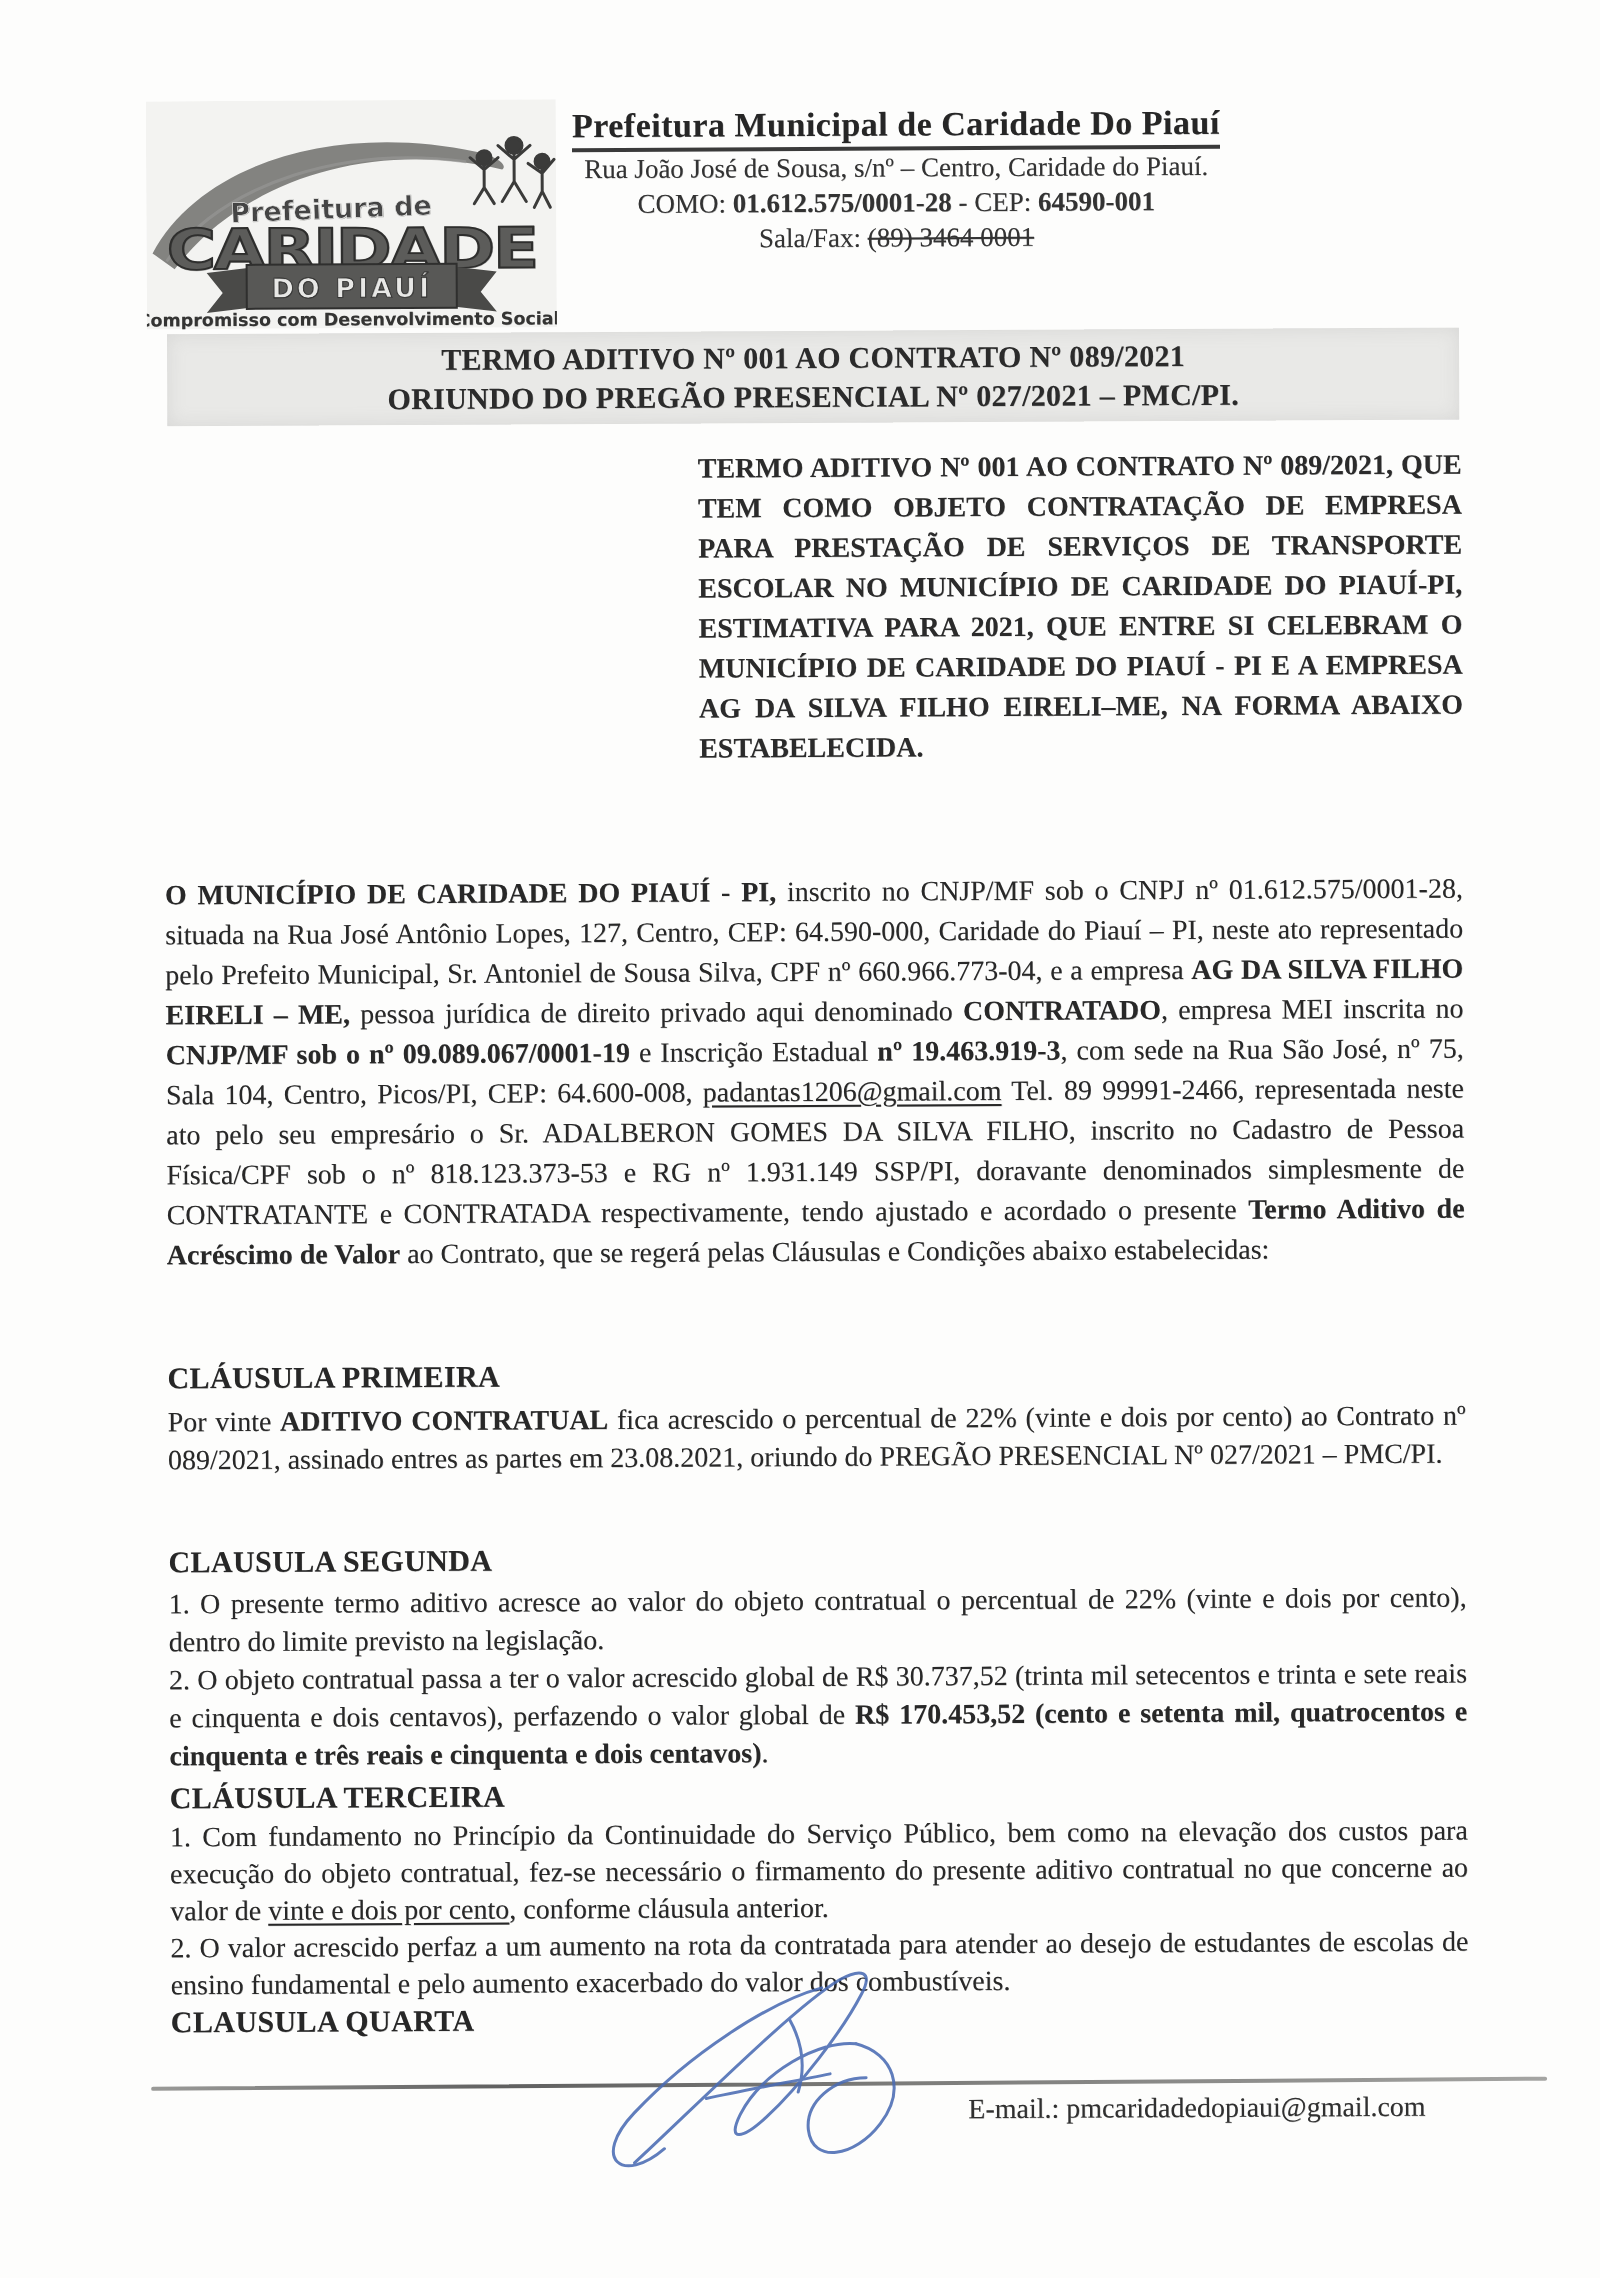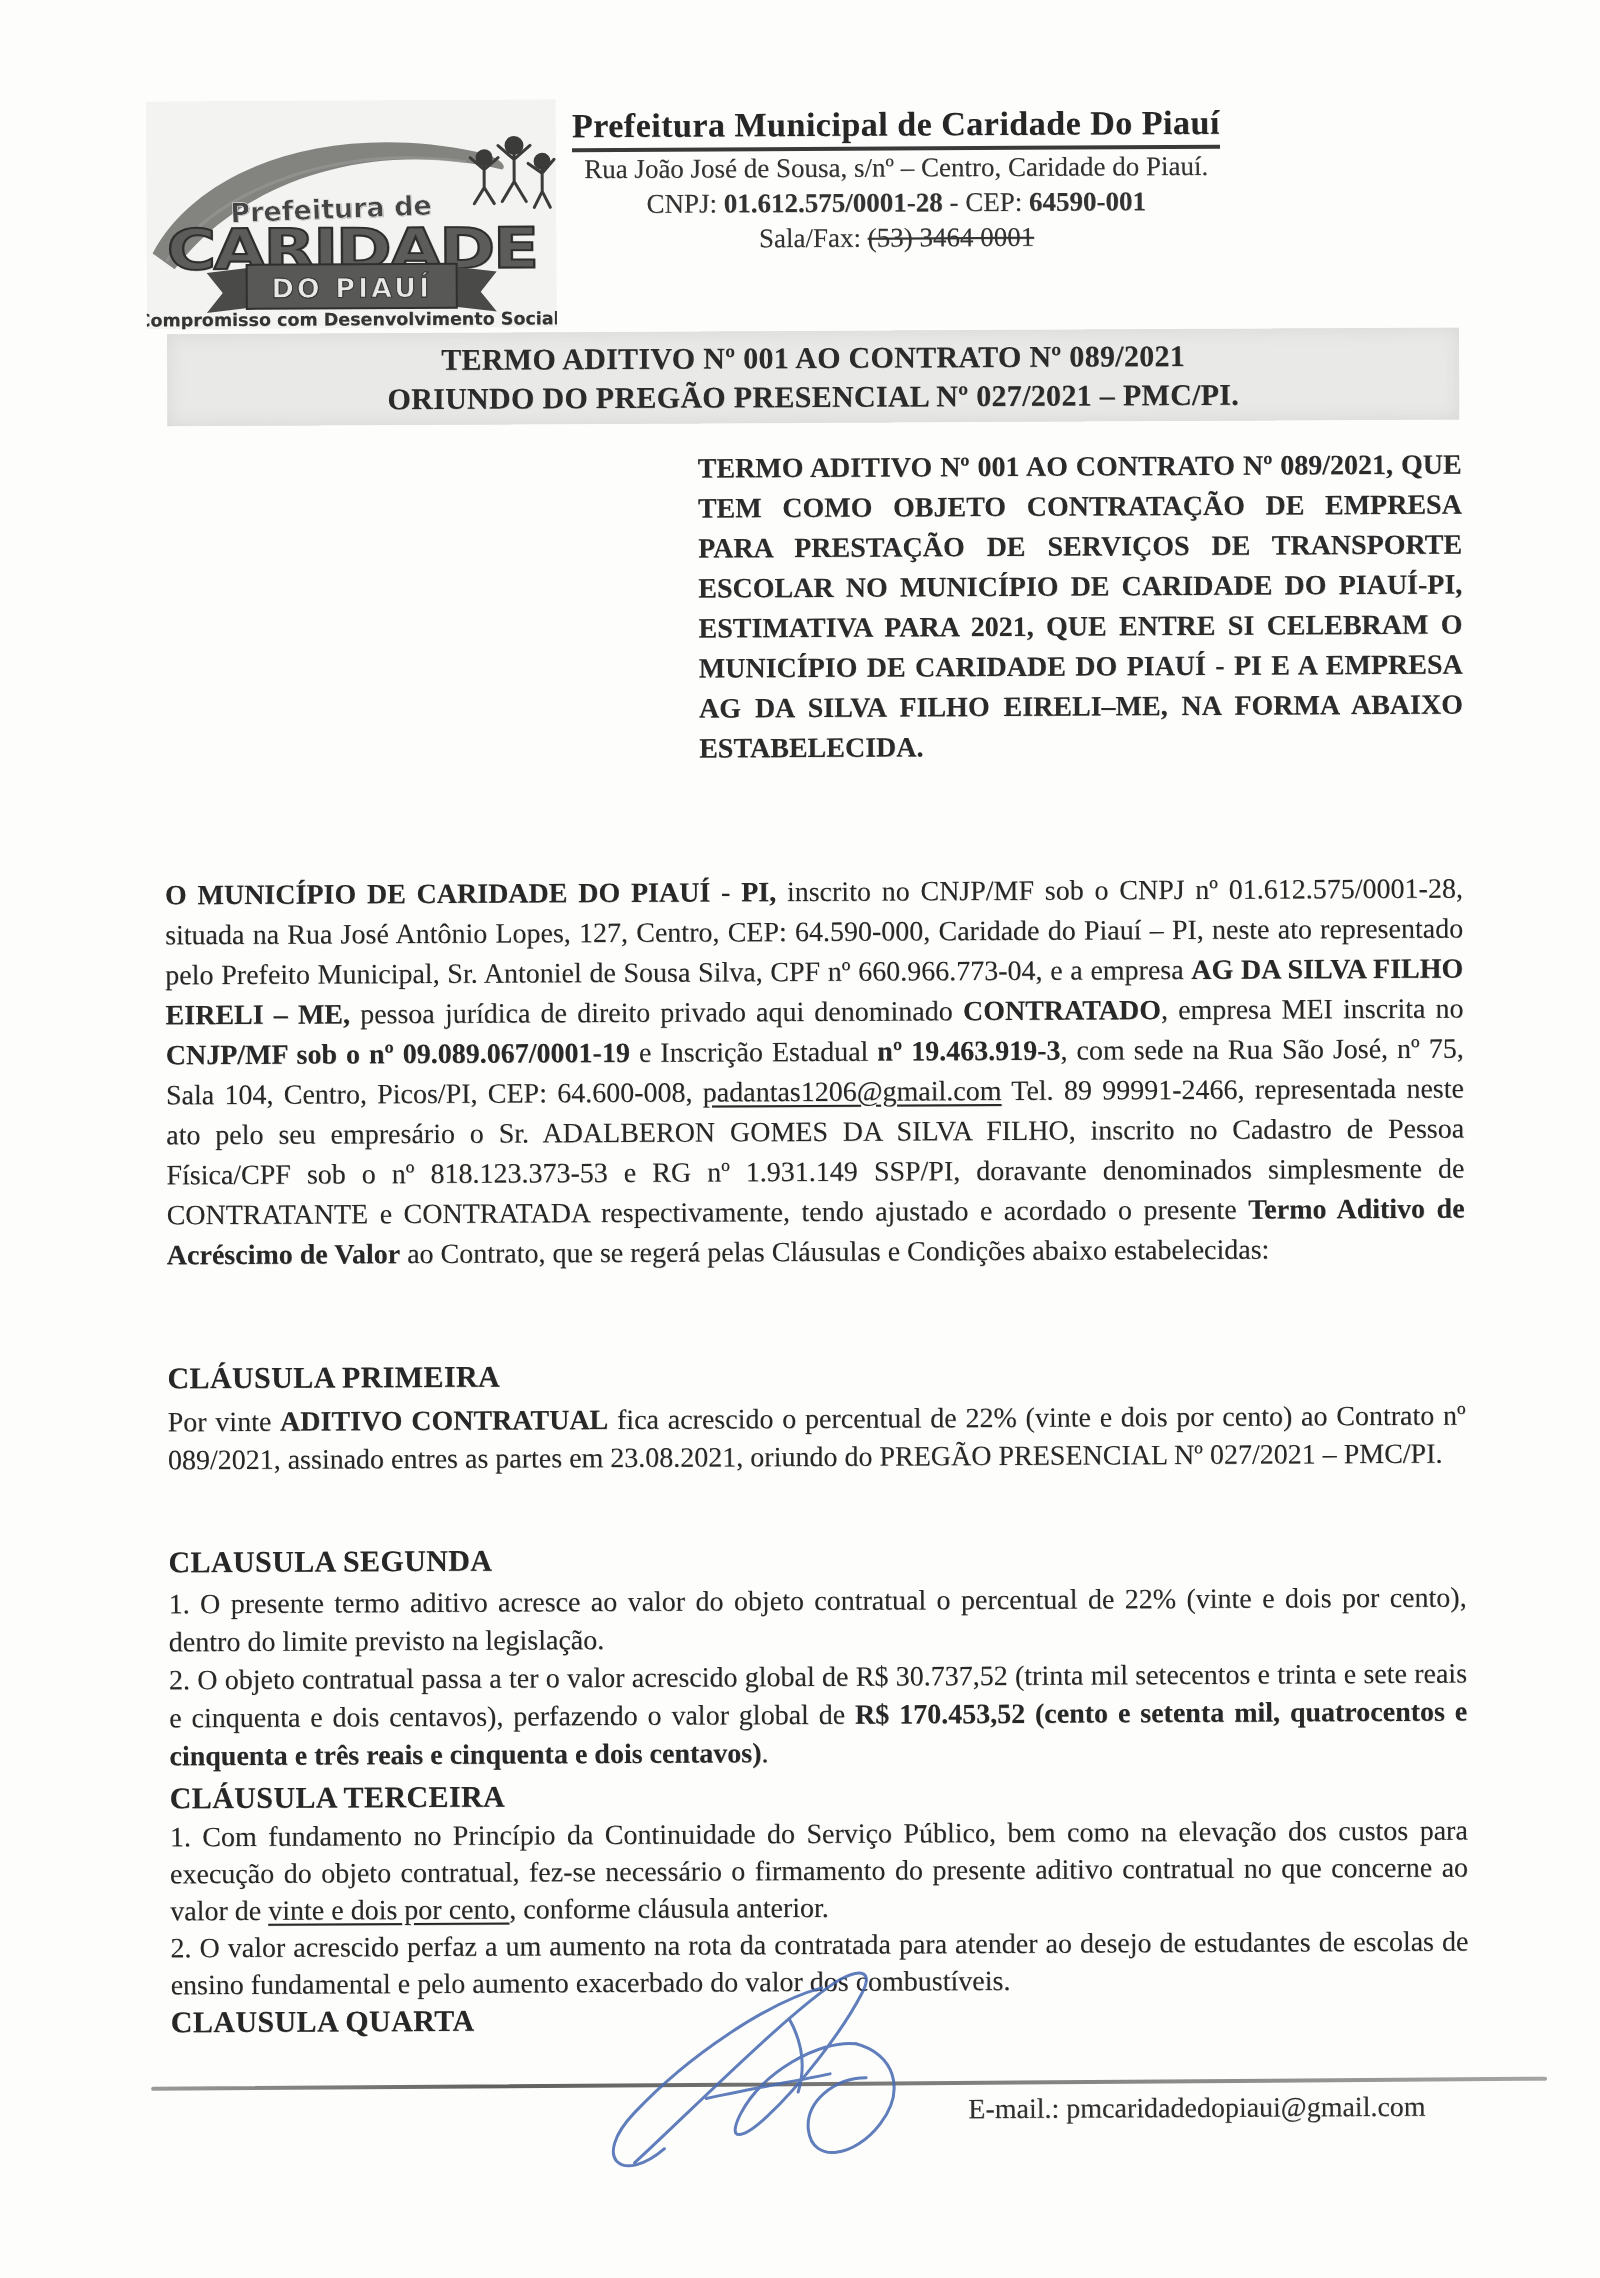--- a/index.html
+++ b/index.html
@@ -158,22 +158,22 @@
           <text x="205" y="197" text-anchor="middle" font-family="DejaVu Sans, sans-serif" font-size="27" font-weight="bold" fill="#e8e8e6" stroke="#2f2f2e" stroke-width="0.8" letter-spacing="3">DO PIAUÍ</text>
         </g>
 
         <text x="205" y="225" text-anchor="middle" font-family="DejaVu Sans, sans-serif" font-size="17.5" font-weight="bold" fill="#343433">Compromisso com Desenvolvimento Social.</text>
       </svg>
     </div>
 
     <div class="header-text">
       <div class="header-title">Prefeitura Municipal de Caridade Do Piauí</div>
       <div class="header-line">Rua João José de Sousa, s/nº – Centro, Caridade do Piauí.</div>
-      <div class="header-line"><span>CNPJ: </span><span class="b">01.612.575/0001-28</span><span> - CEP: </span><span class="b">64590-001</span></div>
-      <div class="header-line"><span>Sala/Fax: </span><span class="strike">(53) 3464 0001</span></div>
+      <div class="header-line"><span>COMO: </span><span class="b">01.612.575/0001-28</span><span> - CEP: </span><span class="b">64590-001</span></div>
+      <div class="header-line"><span>Sala/Fax: </span><span class="strike">(89) 3464 0001</span></div>
     </div>
 
     <div class="title-banner">
       <div>TERMO ADITIVO Nº 001 AO CONTRATO Nº 089/2021</div>
       <div>ORIUNDO DO PREGÃO PRESENCIAL Nº 027/2021 – PMC/PI.</div>
     </div>
 
     <p class="object-block">TERMO ADITIVO Nº 001 AO CONTRATO Nº 089/2021, QUE TEM COMO OBJETO CONTRATAÇÃO DE EMPRESA PARA PRESTAÇÃO DE SERVIÇOS DE TRANSPORTE ESCOLAR NO MUNICÍPIO DE CARIDADE DO PIAUÍ-PI, ESTIMATIVA PARA 2021, QUE ENTRE SI CELEBRAM O MUNICÍPIO DE CARIDADE DO PIAUÍ - PI E A EMPRESA AG DA SILVA FILHO EIRELI–ME, NA FORMA ABAIXO ESTABELECIDA.</p>
 
     <p class="para" style="top: 872px;"><span class="b">O MUNICÍPIO DE CARIDADE DO PIAUÍ - PI,</span><span> inscrito no CNJP/MF sob o CNPJ nº 01.612.575/0001-28, situada na Rua José Antônio Lopes, 127, Centro, CEP: 64.590-000, Caridade do Piauí – PI, neste ato representado pelo Prefeito Municipal, Sr. Antoniel de Sousa Silva, CPF nº 660.966.773-04, e a empresa </span><span class="b">AG DA SILVA FILHO EIRELI – ME,</span><span> pessoa jurídica de direito privado aqui denominado </span><span class="b">CONTRATADO</span><span>, empresa MEI inscrita no </span><span class="b">CNJP/MF sob o nº 09.089.067/0001-19</span><span> e Inscrição Estadual </span><span class="b">nº 19.463.919-3</span><span>, com sede na Rua São José, nº 75, Sala 104, Centro, Picos/PI, CEP: 64.600-008, </span><span class="u">padantas1206@gmail.com</span><span> Tel. 89 99991-2466, representada neste ato pelo seu empresário o Sr. ADALBERON GOMES DA SILVA FILHO, inscrito no Cadastro de Pessoa Física/CPF sob o nº 818.123.373-53 e RG nº 1.931.149 SSP/PI, doravante denominados simplesmente de CONTRATANTE e CONTRATADA respectivamente, tendo ajustado e acordado o presente </span><span class="b">Termo Aditivo de Acréscimo de Valor</span><span> ao Contrato, que se regerá pelas Cláusulas e Condições abaixo estabelecidas:</span></p>

